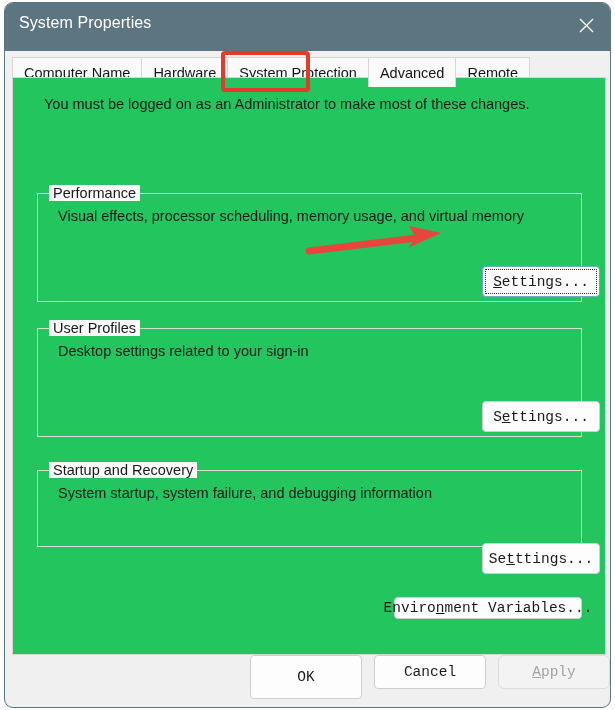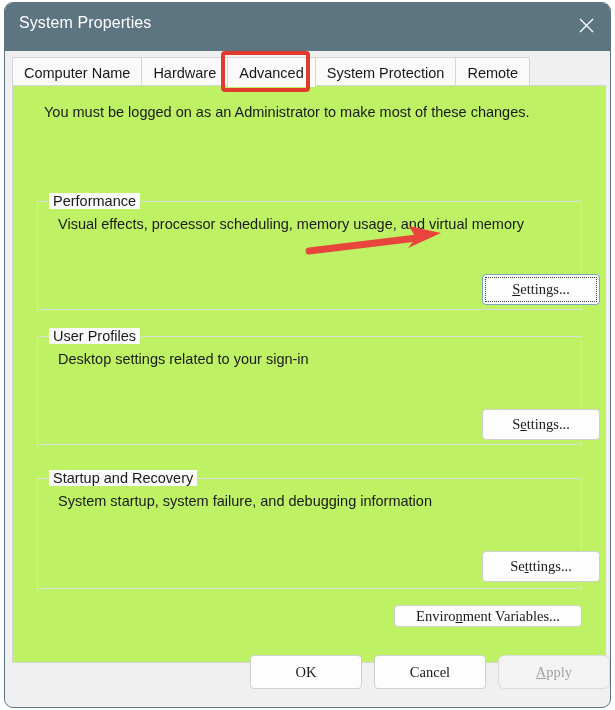--- a/index.html
+++ b/index.html
@@ -95,24 +95,24 @@
   .tab.active {
     background: #fafafa;
     position: relative;
     z-index: 3;
   }
 
   
   #tabpanel {
     position: absolute;
     left: 7px;
-    top: 38px;
+    top: 30px;
     width: 594px;
     height: 578px;
-    background: #bef264;
+    background: #22c55e;
     border: 1px solid #d6d6d6;
     box-sizing: border-box;
   }
 
   #admin-note {
     position: absolute;
     left: 31px;
     top: 18px;
     font-size: 14.5px;
     color: #1a1a1a;
@@ -142,29 +142,29 @@
     position: absolute;
     left: 20px;
     top: 14px;
     font-size: 14.5px;
     color: #1a1a1a;
     white-space: nowrap;
   }
 
   #grp-performance { top: 115px; height: 109px; }
   #grp-userprofiles { top: 250px; height: 109px; }
-  #grp-startup { top: 392px; height: 111px; }
+  #grp-startup { top: 392px; height: 77px; }
 
   
   .btn {
     position: absolute;
     background: #fdfdfd;
     border: 1px solid #cfcfcf;
     border-radius: 4px;
-    font-family: Liberation Serif, serif;
+    font-family: Liberation Mono, monospace;
     font-size: 14.5px;
     color: #1a1a1a;
     display: flex;
     align-items: center;
     justify-content: center;
     cursor: default;
     box-sizing: border-box;
     white-space: nowrap;
   }
   .btn.focused {
@@ -194,21 +194,21 @@
   #btn-env-vars {
     position: absolute;
     left: 381px;
     top: 519px;
     width: 188px;
     height: 22px;
   }
 
   
   #footer { position: absolute; left: 0; right: 0; bottom: 0; height: 66px; }
-  #btn-ok     { left: 245px; top: 14px;  width: 112px; height: 34px; }
+  #btn-ok     { left: 245px; top: 14px;  width: 112px; height: 44px; }
   #btn-cancel { left: 369px; top: 14px;  width: 112px; height: 34px; }
   #btn-apply  { left: 493px; top: 14px;  width: 112px; height: 34px; border-radius: 6px; }
 
   
   #annot-tab-box {
     position: absolute;
     left: 221px;
     top: 51px;
     width: 89px;
     height: 41px;
@@ -240,22 +240,22 @@
         <path d="M2 2 L15 15 M15 2 L2 15" stroke="#ffffff" stroke-width="1.3" fill="none"></path>
       </svg>
     </div>
   </div>
 
   <div id="dialog-body">
 
     <div id="tabstrip">
       <div class="tab">Computer Name</div>
       <div class="tab">Hardware</div>
+      <div class="tab">System Protection</div>
       <div class="tab active">Advanced</div>
-      <div class="tab">System Protection</div>
       <div class="tab">Remote</div>
     </div>
 
     <div id="tabpanel">
 
       <div id="admin-note">You must be logged on as an Administrator to make most of these changes.</div>
 
       <div class="groupbox" id="grp-performance">
         <div class="group-legend">Performance</div>
         <div class="group-desc">Visual effects, processor scheduling, memory usage, and virtual memory</div>

